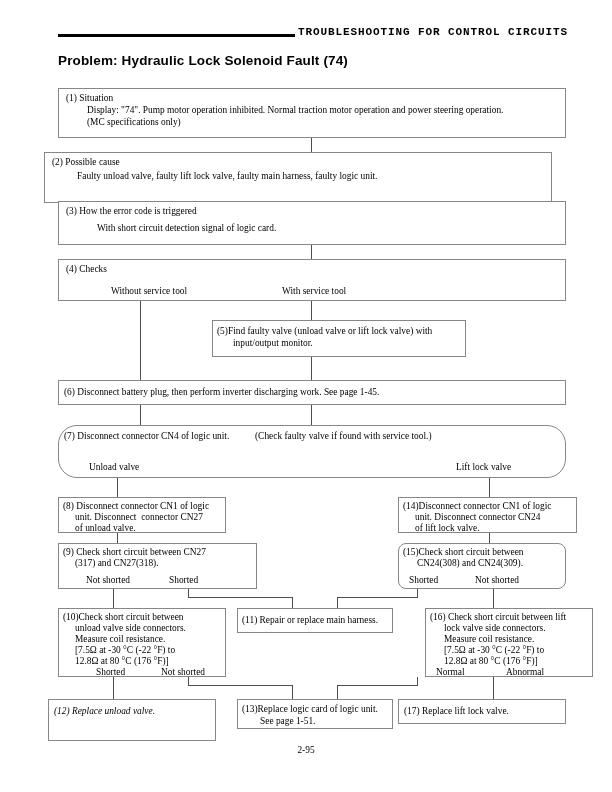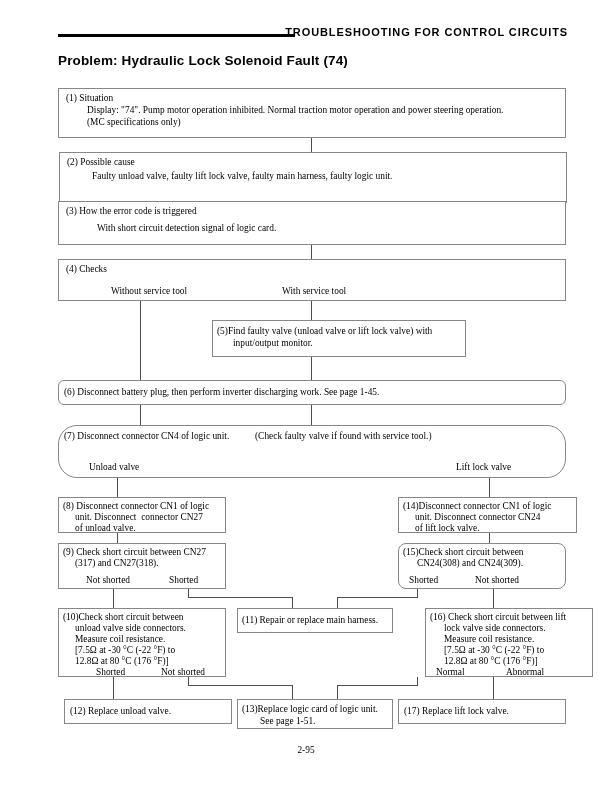--- a/index.html
+++ b/index.html
@@ -26,21 +26,21 @@
     left: 58px;
     top: 34px;
     width: 237px;
     height: 3px;
     background: #000;
   }
   .header-title {
     position: absolute;
     right: 44px;
     top: 26px;
-    font-family: Liberation Sans, sans-serif;
+    font-family: Liberation Mono, monospace;
     font-weight: bold;
     font-size: 11px;
     letter-spacing: 0.9px;
     white-space: nowrap;
     color: #000;
   }
   .problem-title {
     position: absolute;
     left: 58px;
     top: 53px;
@@ -143,80 +143,80 @@
   <div class="conn vline" style="left:337px; top:685px; height:14px;"></div>
 
   <div class="conn vline" style="left:493px; top:677px; height:22px;"></div>
 
   <div class="box" style="left:58px; top:88px; width:508px; height:50px;">
     <span class="line" style="left:7px; top:4px;">(1) Situation</span>
     <span class="line" style="left:28px; top:16px;">Display: "74". Pump motor operation inhibited. Normal traction motor operation and power steering operation.</span>
     <span class="line" style="left:28px; top:28px;">(MC specifications only)</span>
   </div>
 
-  <div class="box" style="left:59px; top:152px; width:508px; height:51px;padding-left:43px;">
+  <div class="box" style="left:44px; top:152px; width:508px; height:51px;padding-left:43px;">
     <span class="line" style="left:7px; top:4px;">(2) Possible cause</span>
     <span class="line" style="left:32px; top:18px;">Faulty unload valve, faulty lift lock valve, faulty main harness, faulty logic unit.</span>
   </div>
 
   <div class="box" style="left:58px; top:201px; width:508px; height:44px;">
     <span class="line" style="left:7px; top:4px;">(3) How the error code is triggered</span>
     <span class="line" style="left:38px; top:21px;">With short circuit detection signal of logic card.</span>
   </div>
 
   <div class="box" style="left:58px; top:259px; width:508px; height:42px;">
     <span class="line" style="left:7px; top:4px;">(4) Checks</span>
     <span class="lbl" style="left:52px; top:26px;">Without service tool</span>
     <span class="lbl" style="left:223px; top:26px;">With service tool</span>
   </div>
 
   <div class="box" style="left:212px; top:320px; width:254px; height:37px;">
     <span class="line" style="left:4px; top:5px;">(5)Find faulty valve (unload valve or lift lock valve) with</span>
     <span class="line" style="left:20px; top:17px;">input/output monitor.</span>
   </div>
 
-  <div class="box" style="left:58px; top:380px; width:508px; height:25px;border-radius:6px;">
+  <div class="box" style="left:58px; top:380px; width:508px; height:25px;">
     <span class="line" style="left:5px; top:6px;">(6) Disconnect battery plug, then perform inverter discharging work. See page 1-45.</span>
   </div>
 
   <div class="box" style="left:58px; top:425px; width:508px; height:53px;border-radius:19px;">
     <span class="line" style="left:5px; top:5px;">(7) Disconnect connector CN4 of logic unit.</span>
     <span class="line" style="left:196px; top:5px;">(Check faulty valve if found with service tool.)</span>
     <span class="lbl" style="left:30px; top:36px;">Unload valve</span>
     <span class="lbl" style="left:397px; top:36px;">Lift lock valve</span>
   </div>
 
   <div class="box" style="left:58px; top:497px; width:168px; height:36px;">
     <span class="line" style="left:4px; top:3px;">(8) Disconnect connector CN1 of logic</span>
     <span class="line" style="left:16px; top:14px;">unit. Disconnect  connector CN27</span>
     <span class="line" style="left:16px; top:25px;">of unload valve.</span>
   </div>
 
-  <div class="box" style="left:58px; top:543px; width:168px; height:46px;">
+  <div class="box" style="left:58px; top:543px; width:199px; height:46px;">
     <span class="line" style="left:4px; top:3px;">(9) Check short circuit between CN27</span>
     <span class="line" style="left:16px; top:14px;">(317) and CN27(318).</span>
     <span class="lbl" style="left:27px; top:31px;">Not shorted</span>
     <span class="lbl" style="left:110px; top:31px;">Shorted</span>
   </div>
 
   <div class="box" style="left:58px; top:608px; width:168px; height:69px;">
     <span class="line" style="left:4px; top:3px;">(10)Check short circuit between</span>
     <span class="line" style="left:16px; top:14px;">unload valve side connectors.</span>
     <span class="line" style="left:16px; top:25px;">Measure coil resistance.</span>
     <span class="line" style="left:16px; top:36px;">[7.5Ω at -30 °C (-22 °F) to</span>
     <span class="line" style="left:16px; top:47px;">12.8Ω at 80 °C (176 °F)]</span>
     <span class="lbl" style="left:37px; top:58px;">Shorted</span>
     <span class="lbl" style="left:102px; top:58px;">Not shorted</span>
   </div>
 
   <div class="box" style="left:237px; top:608px; width:156px; height:25px;">
     <span class="line" style="left:4px; top:6px;">(11) Repair or replace main harness.</span>
   </div>
 
-  <div class="box" style="left:64px; top:699px; width:168px; height:25px;">
+  <div class="box" style="left:48px; top:699px; width:168px; height:42px;font-style:italic;">
     <span class="line" style="left:5px; top:6px;">(12) Replace unload valve.</span>
   </div>
 
   <div class="box" style="left:237px; top:699px; width:156px; height:30px;">
     <span class="line" style="left:4px; top:4px;">(13)Replace logic card of logic unit.</span>
     <span class="line" style="left:22px; top:16px;">See page 1-51.</span>
   </div>
 
   <div class="box" style="left:398px; top:497px; width:179px; height:36px;">
     <span class="line" style="left:4px; top:3px;">(14)Disconnect connector CN1 of logic</span>

